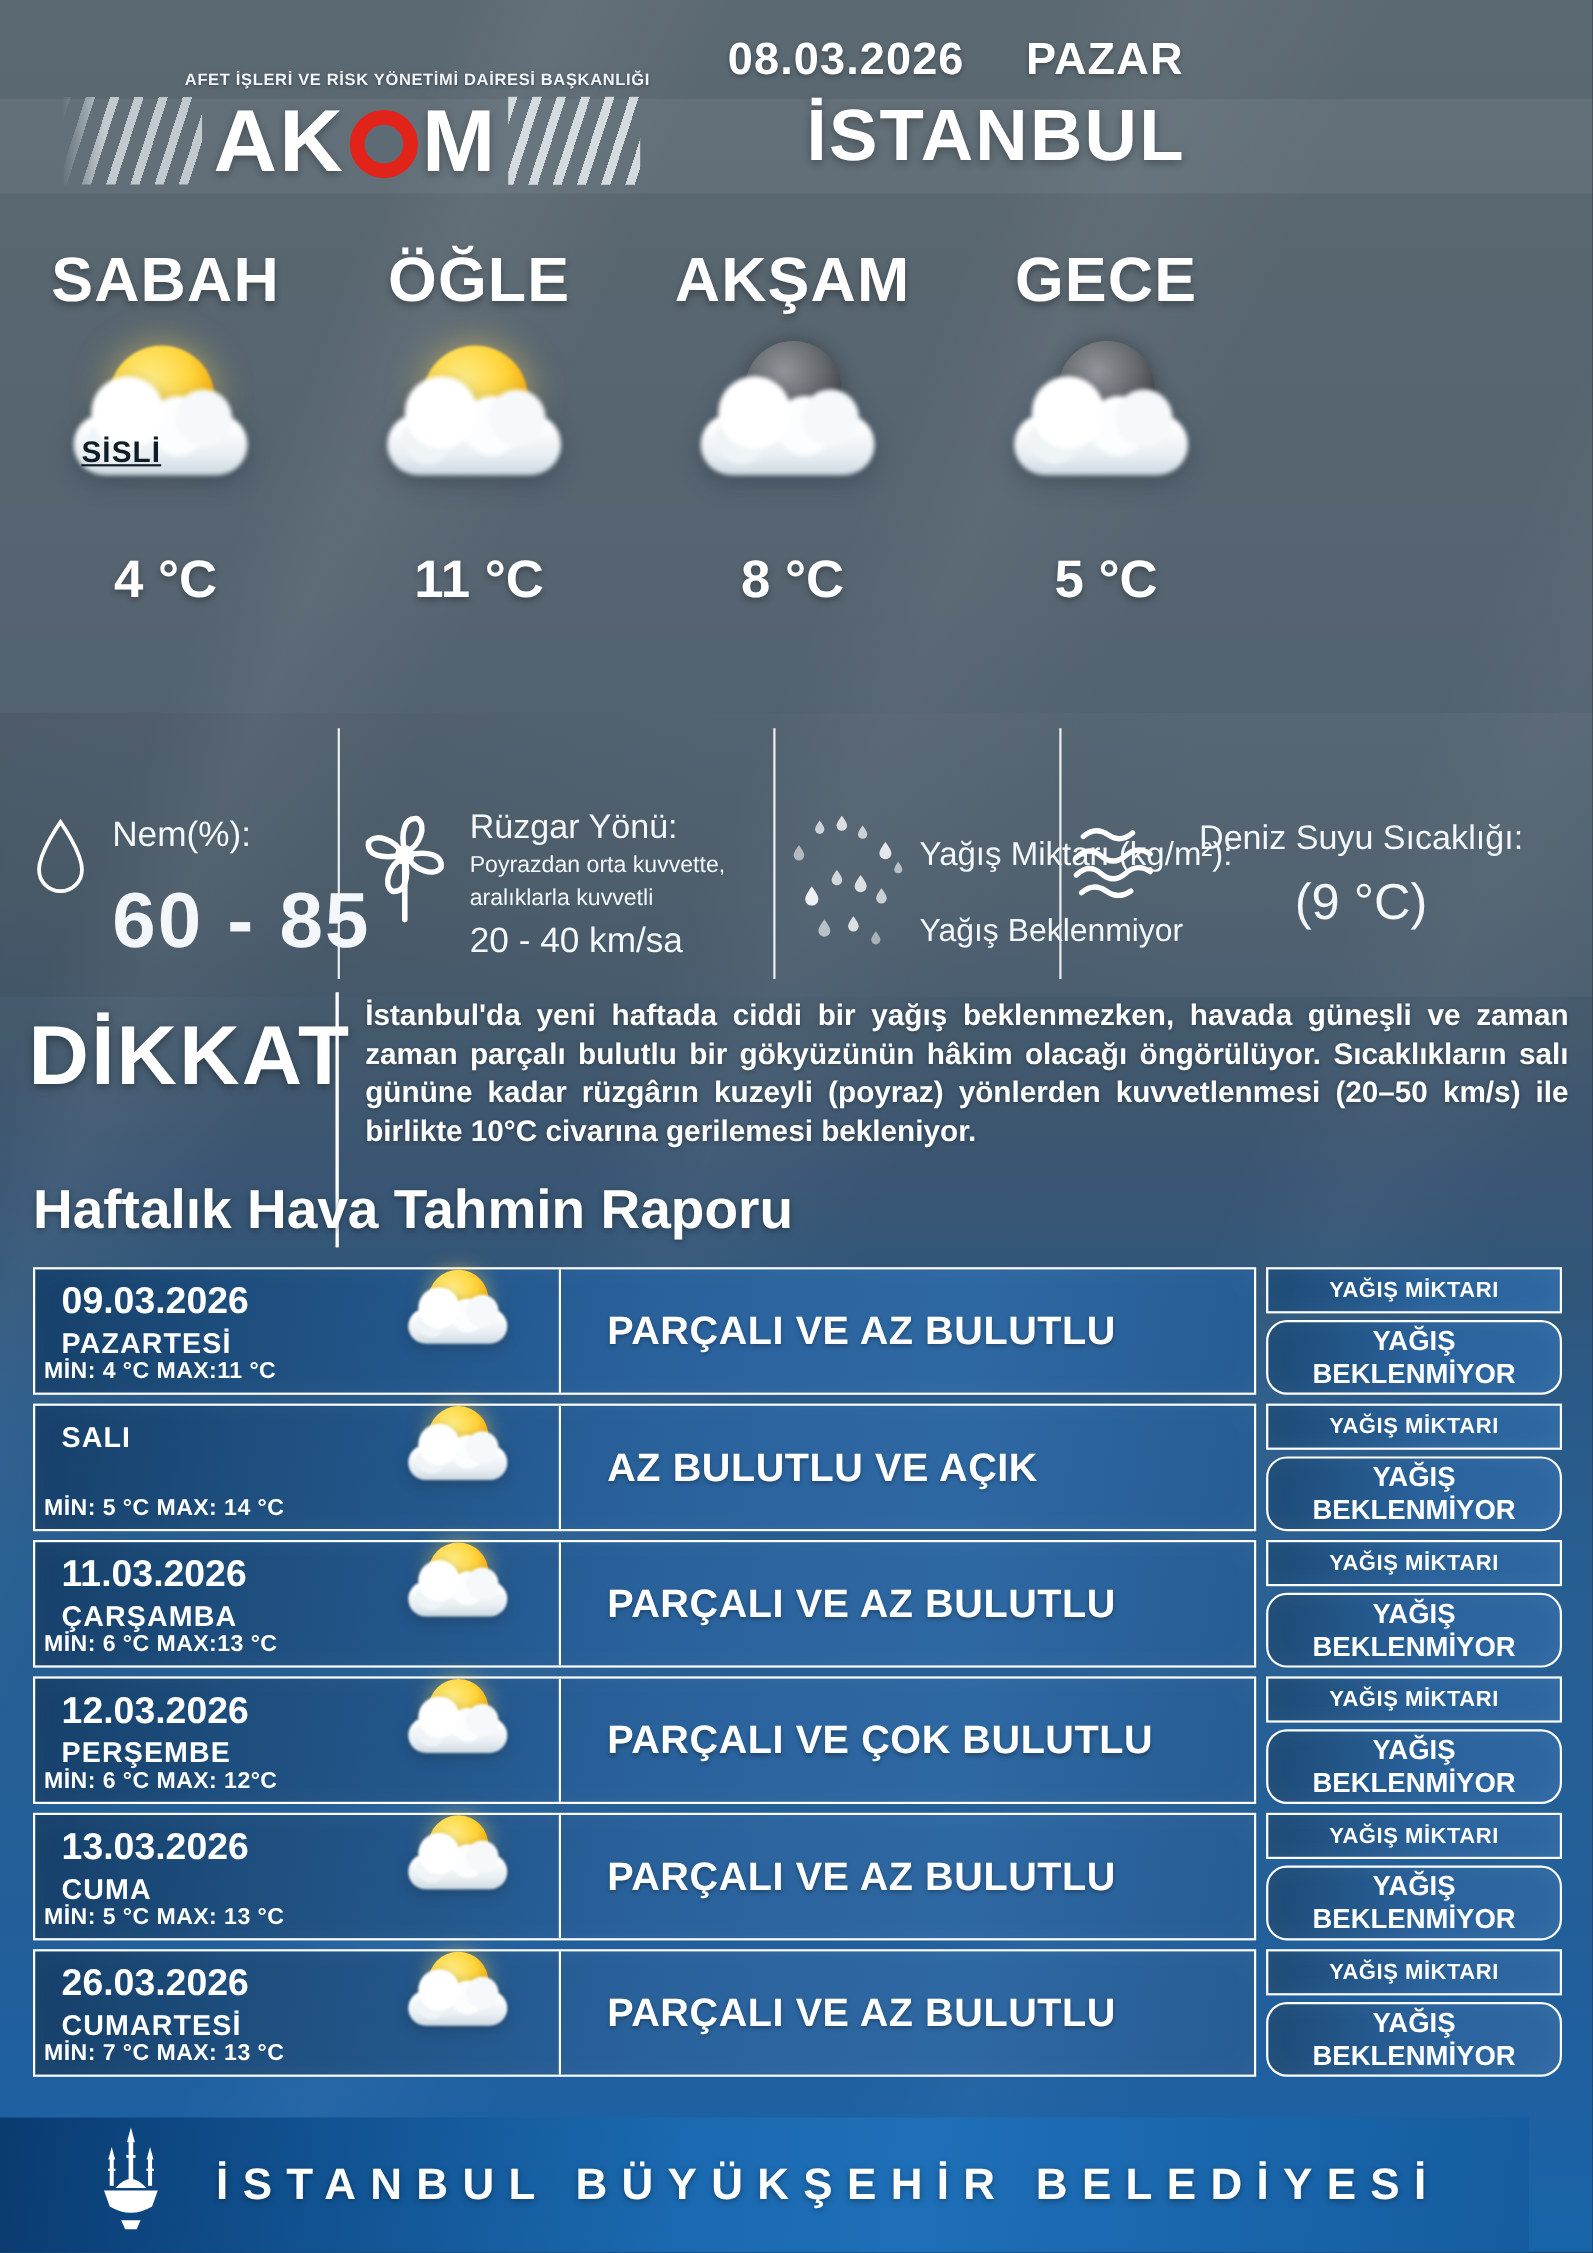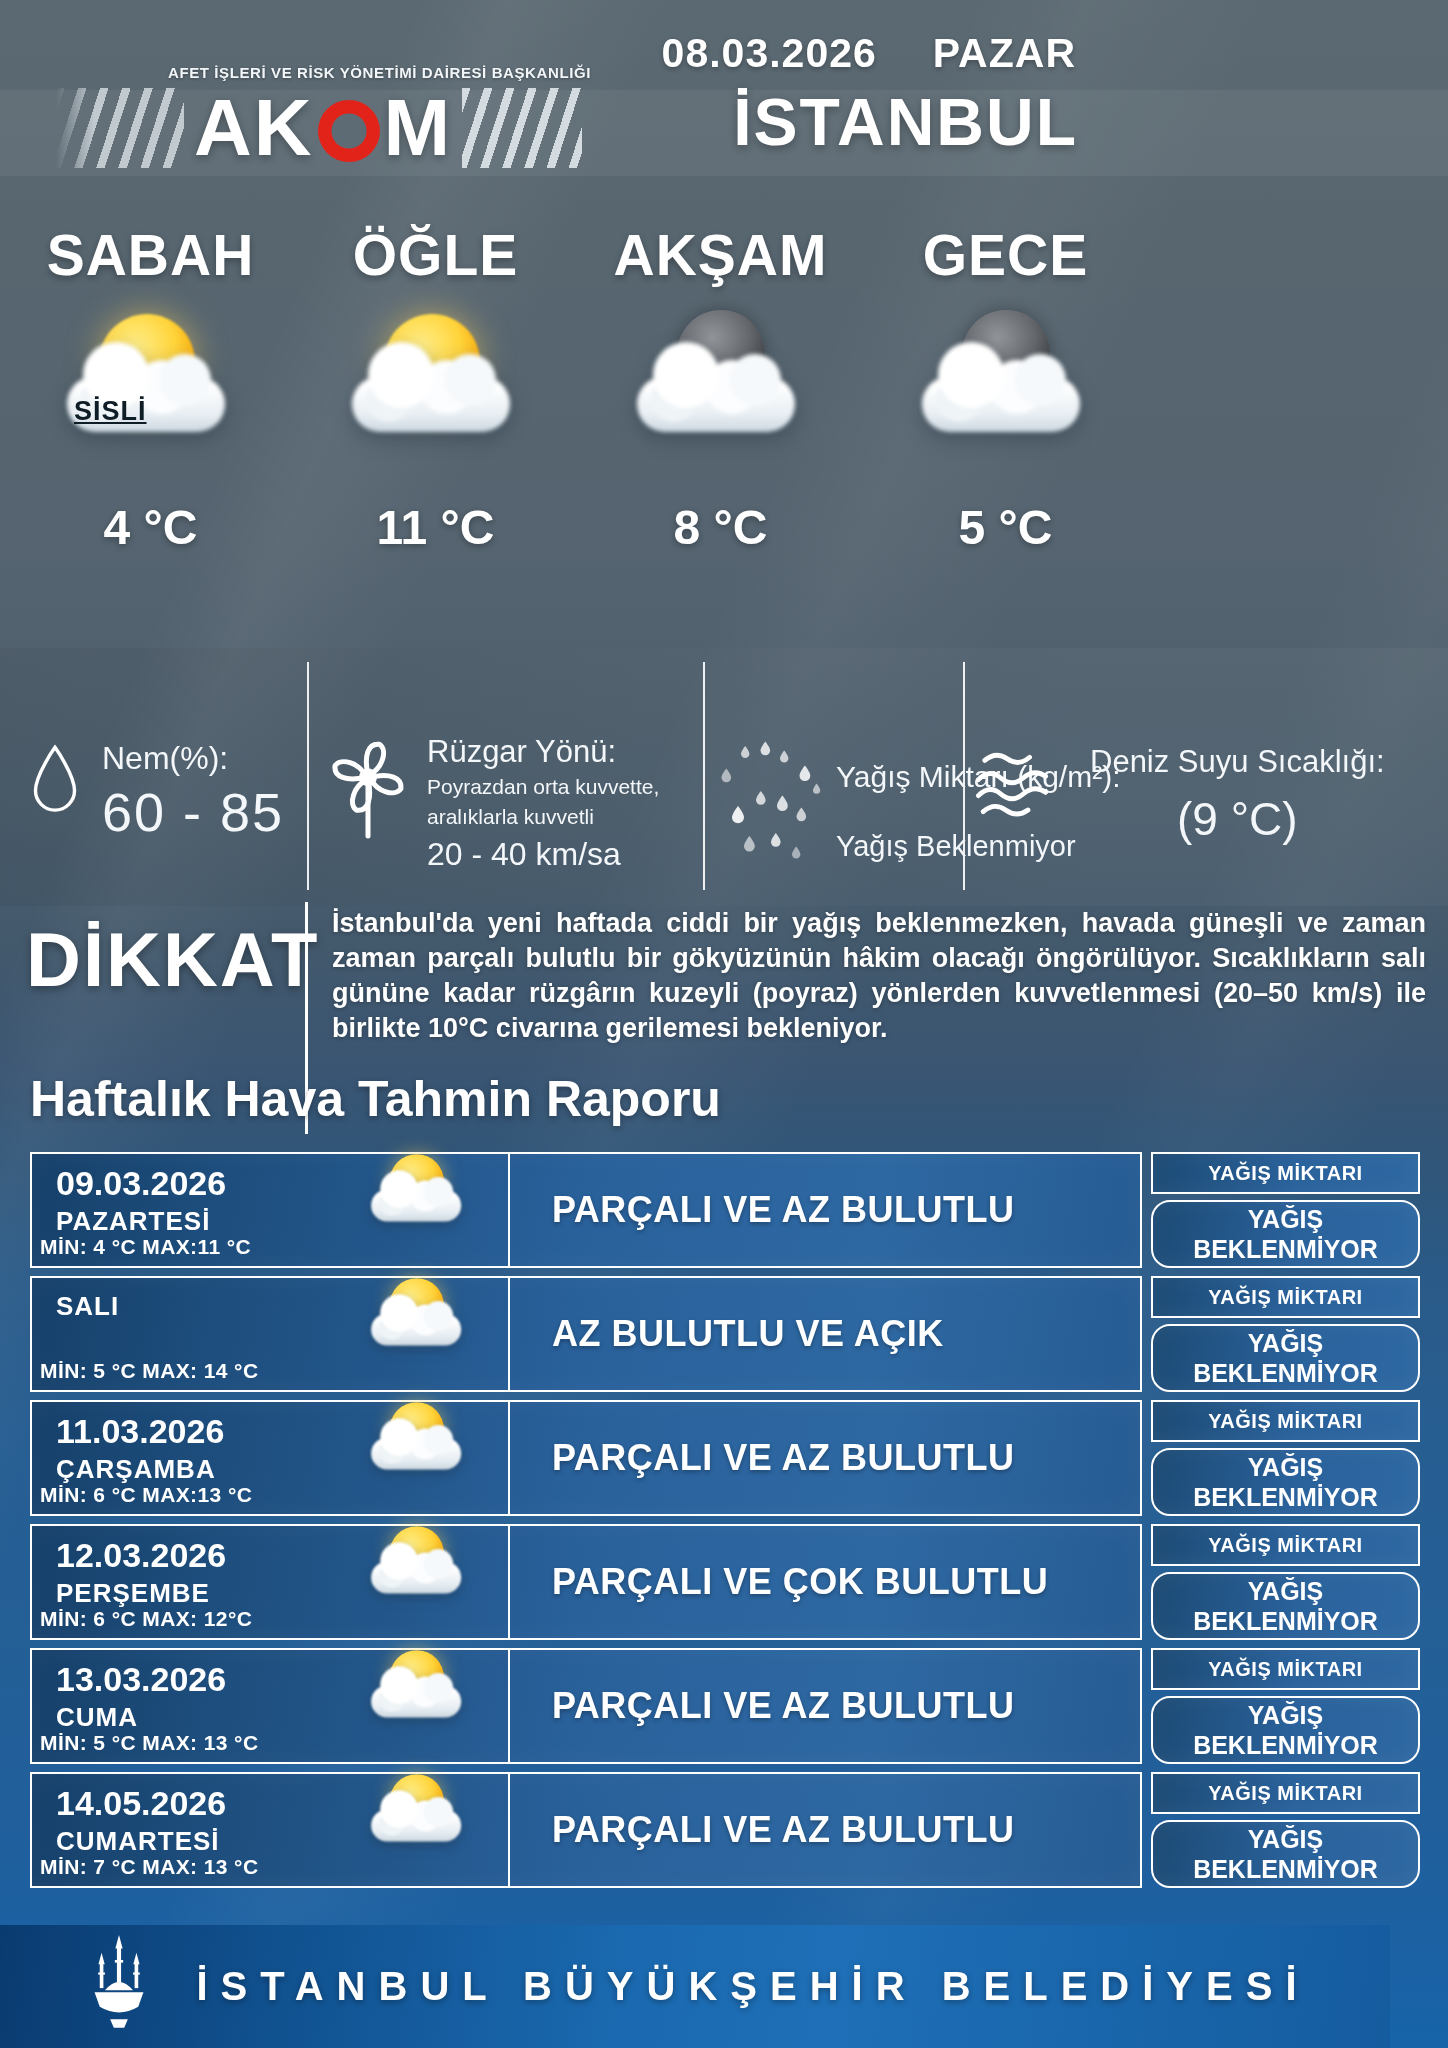--- a/index.html
+++ b/index.html
@@ -66,21 +66,21 @@
     border-radius:50%; background:#f6f9fb;}
 
   
   .metrics{position:absolute; left:0; top:648px; width:1448px; height:258px;
     background:linear-gradient(90deg, rgba(0,0,0,.05), rgba(255,255,255,.03) 75%);}
   .msep{position:absolute; top:14px; bottom:16px; width:2px; background:rgba(255,255,255,.9);}
   .msep1{left:307px;} .msep2{left:703px;} .msep3{left:963px;}
   .metric{position:absolute; display:flex; color:#f3f7f9;}
   .m-hum{left:26px; top:92px; gap:18px;}
   .m-hum .mtext .mlabel{font-size:32px;}
-  .m-hum .mvalue{font-size:54px; margin-top:4px; letter-spacing:2px;}
+  .m-hum .mvalue{font-size:71px; margin-top:20px; letter-spacing:2px;font-weight:bold;}
   .m-wind{left:325px; top:86px; gap:16px;}
   .m-wind .mlabel{font-size:31px;}
   .m-wind .mdesc{font-size:21px; line-height:26px; margin-top:4px;}
   .m-wind .mvalue{font-size:32px; margin-top:6px;}
   .m-rain{left:708px; top:72px; gap:8px;}
   .m-rain .mlabel{font-size:30px; margin-top:40px;}
   .m-rain .mvalue{font-size:29px; margin-top:36px;}
   .m-sea{left:972px; top:96px; gap:22px;}
   .m-sea .mlabel{font-size:31px;}
   .m-sea .mvalue{font-size:46px; margin-top:12px; text-align:center;}
@@ -384,21 +384,21 @@
       </div>
       <div class="row-precip">
         <div class="precip-head">YAĞIŞ MİKTARI</div>
         <div class="precip-val">YAĞIŞ BEKLENMİYOR</div>
       </div>
     </div>
 
     <div class="wrow">
       <div class="row-main">
         <div class="cell-date">
-          <div class="d-date">14.05.2026</div>
+          <div class="d-date">26.03.2026</div>
           <div class="d-day">CUMARTESİ</div>
           <div class="d-minmax">MİN: 7 °C MAX: 13 °C</div>
           <div class="d-icon">
               <div class="wicon" data-icon="sun-cloud-icon">
                 <div class="sun"></div>
                 <div class="cloud"></div>
               </div>
             </div>
         </div>
         <div class="cell-cond">PARÇALI VE AZ BULUTLU</div>

